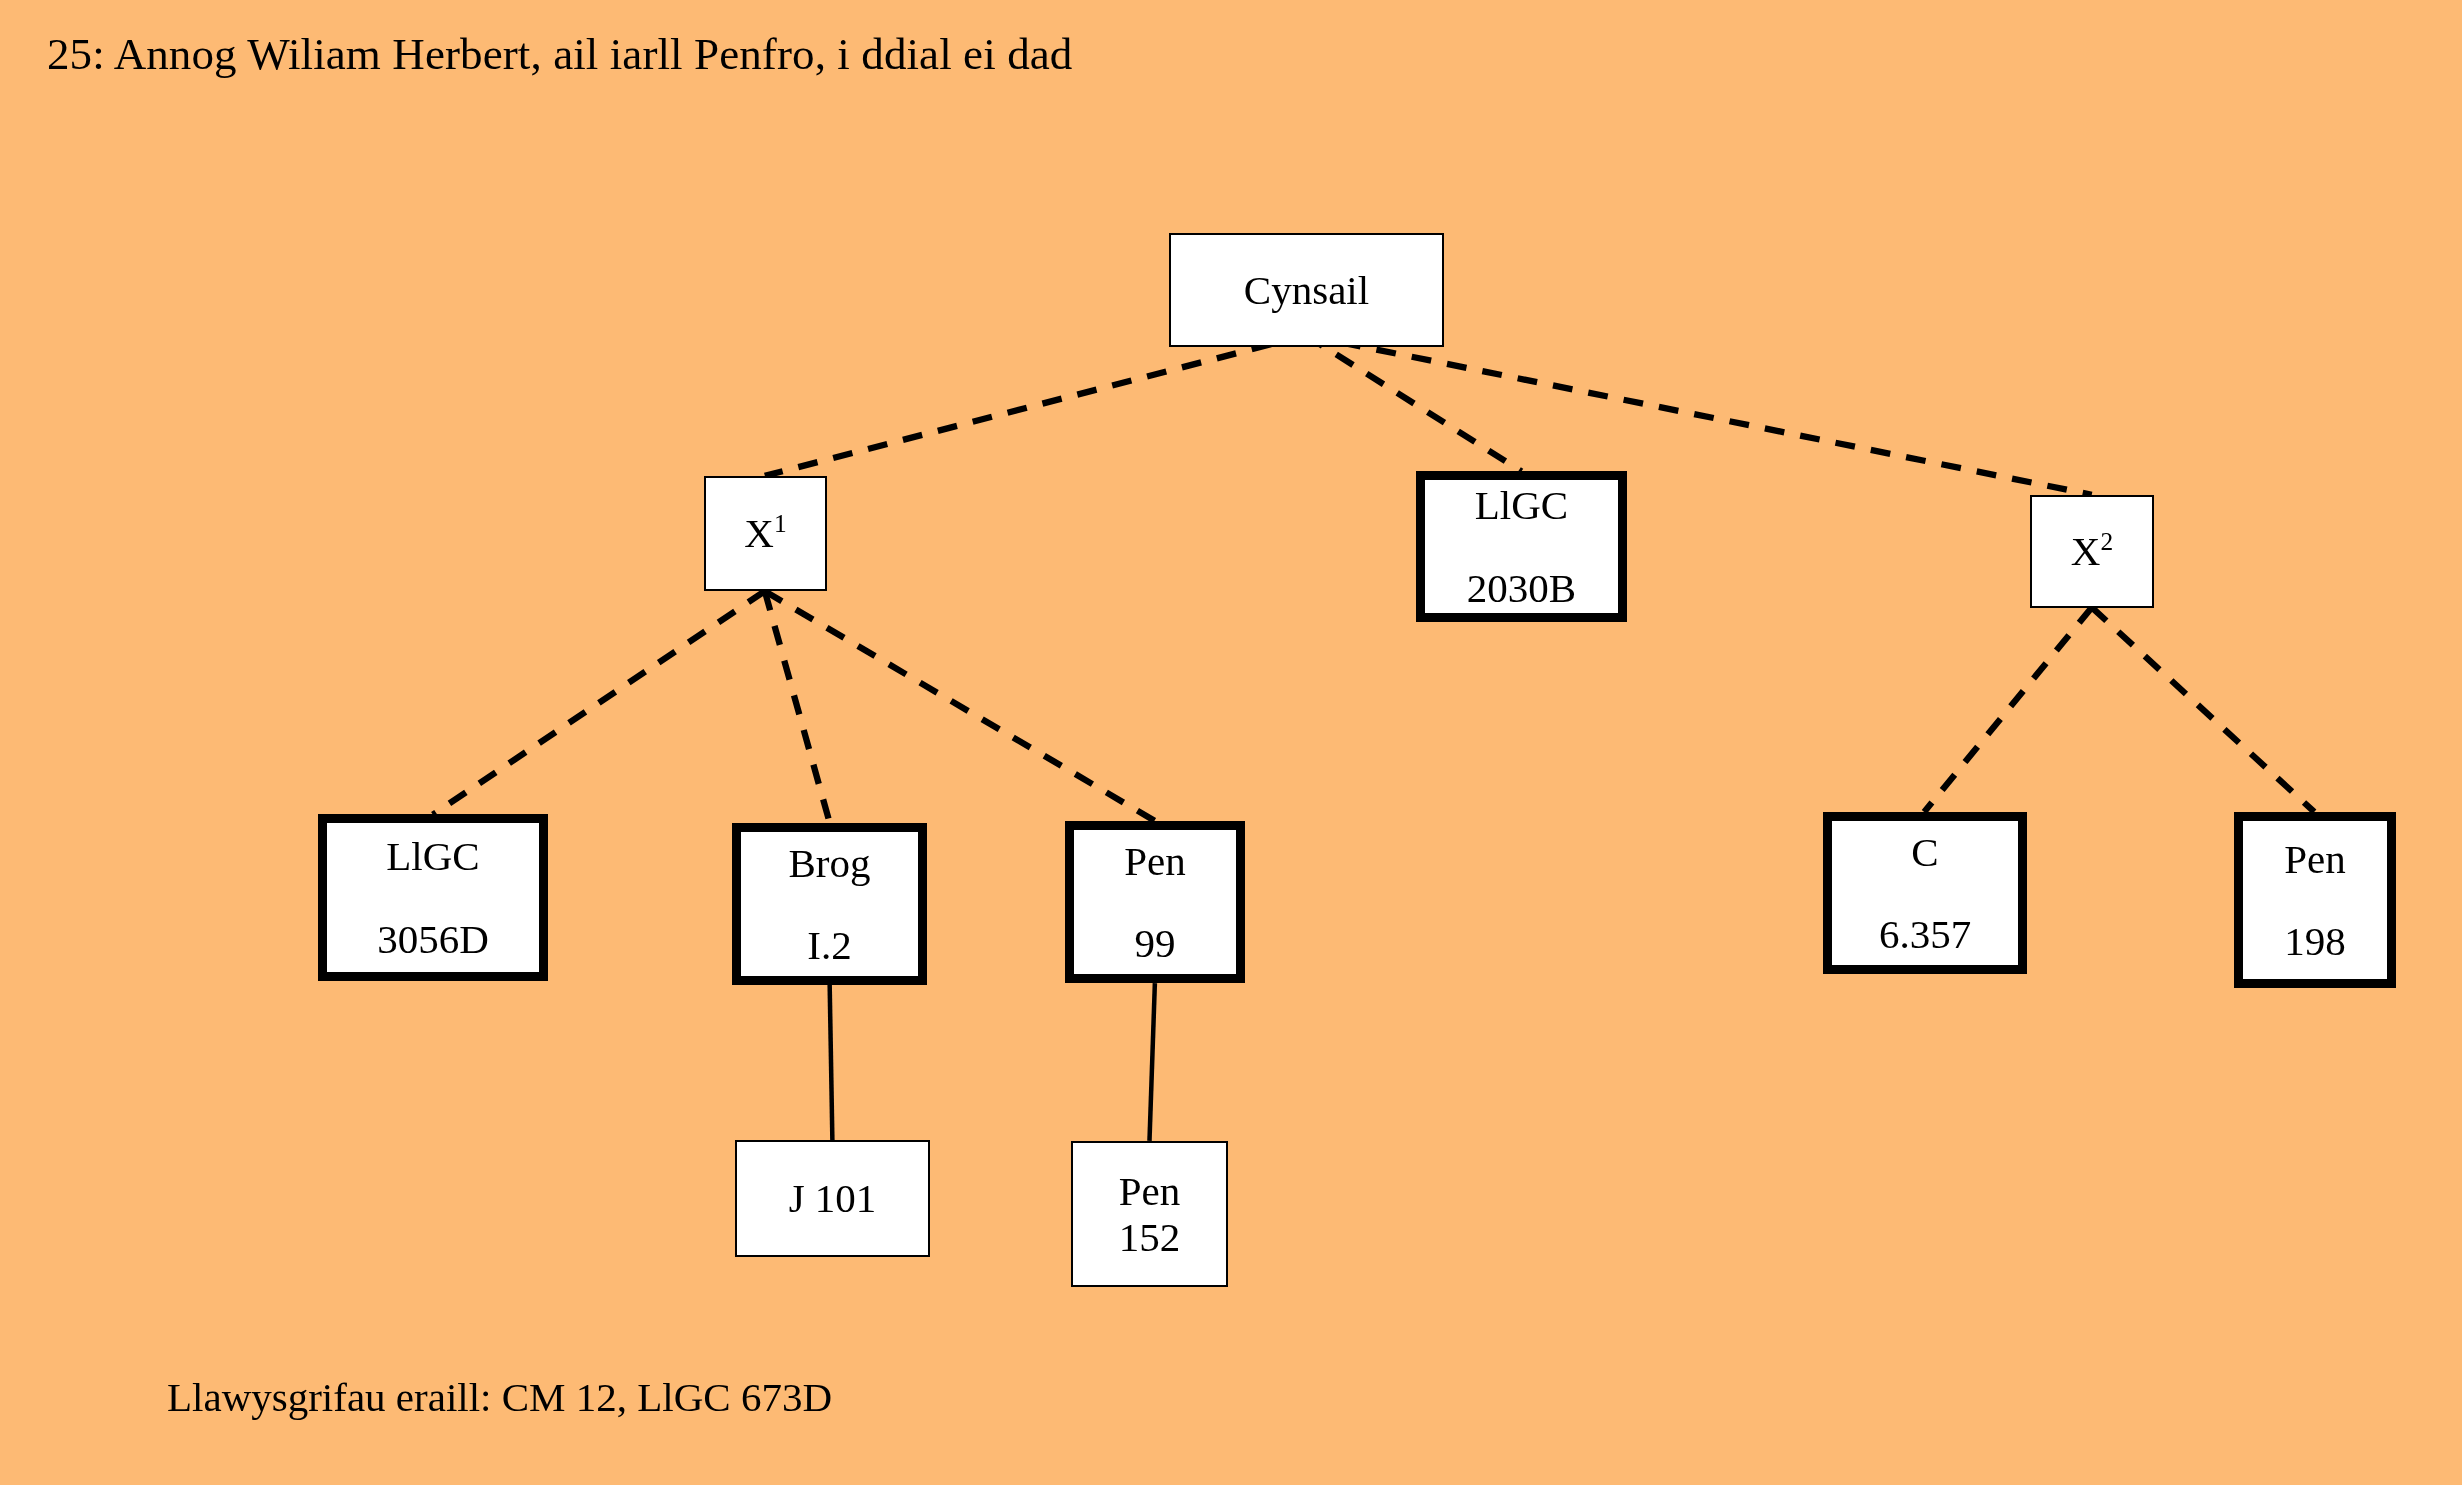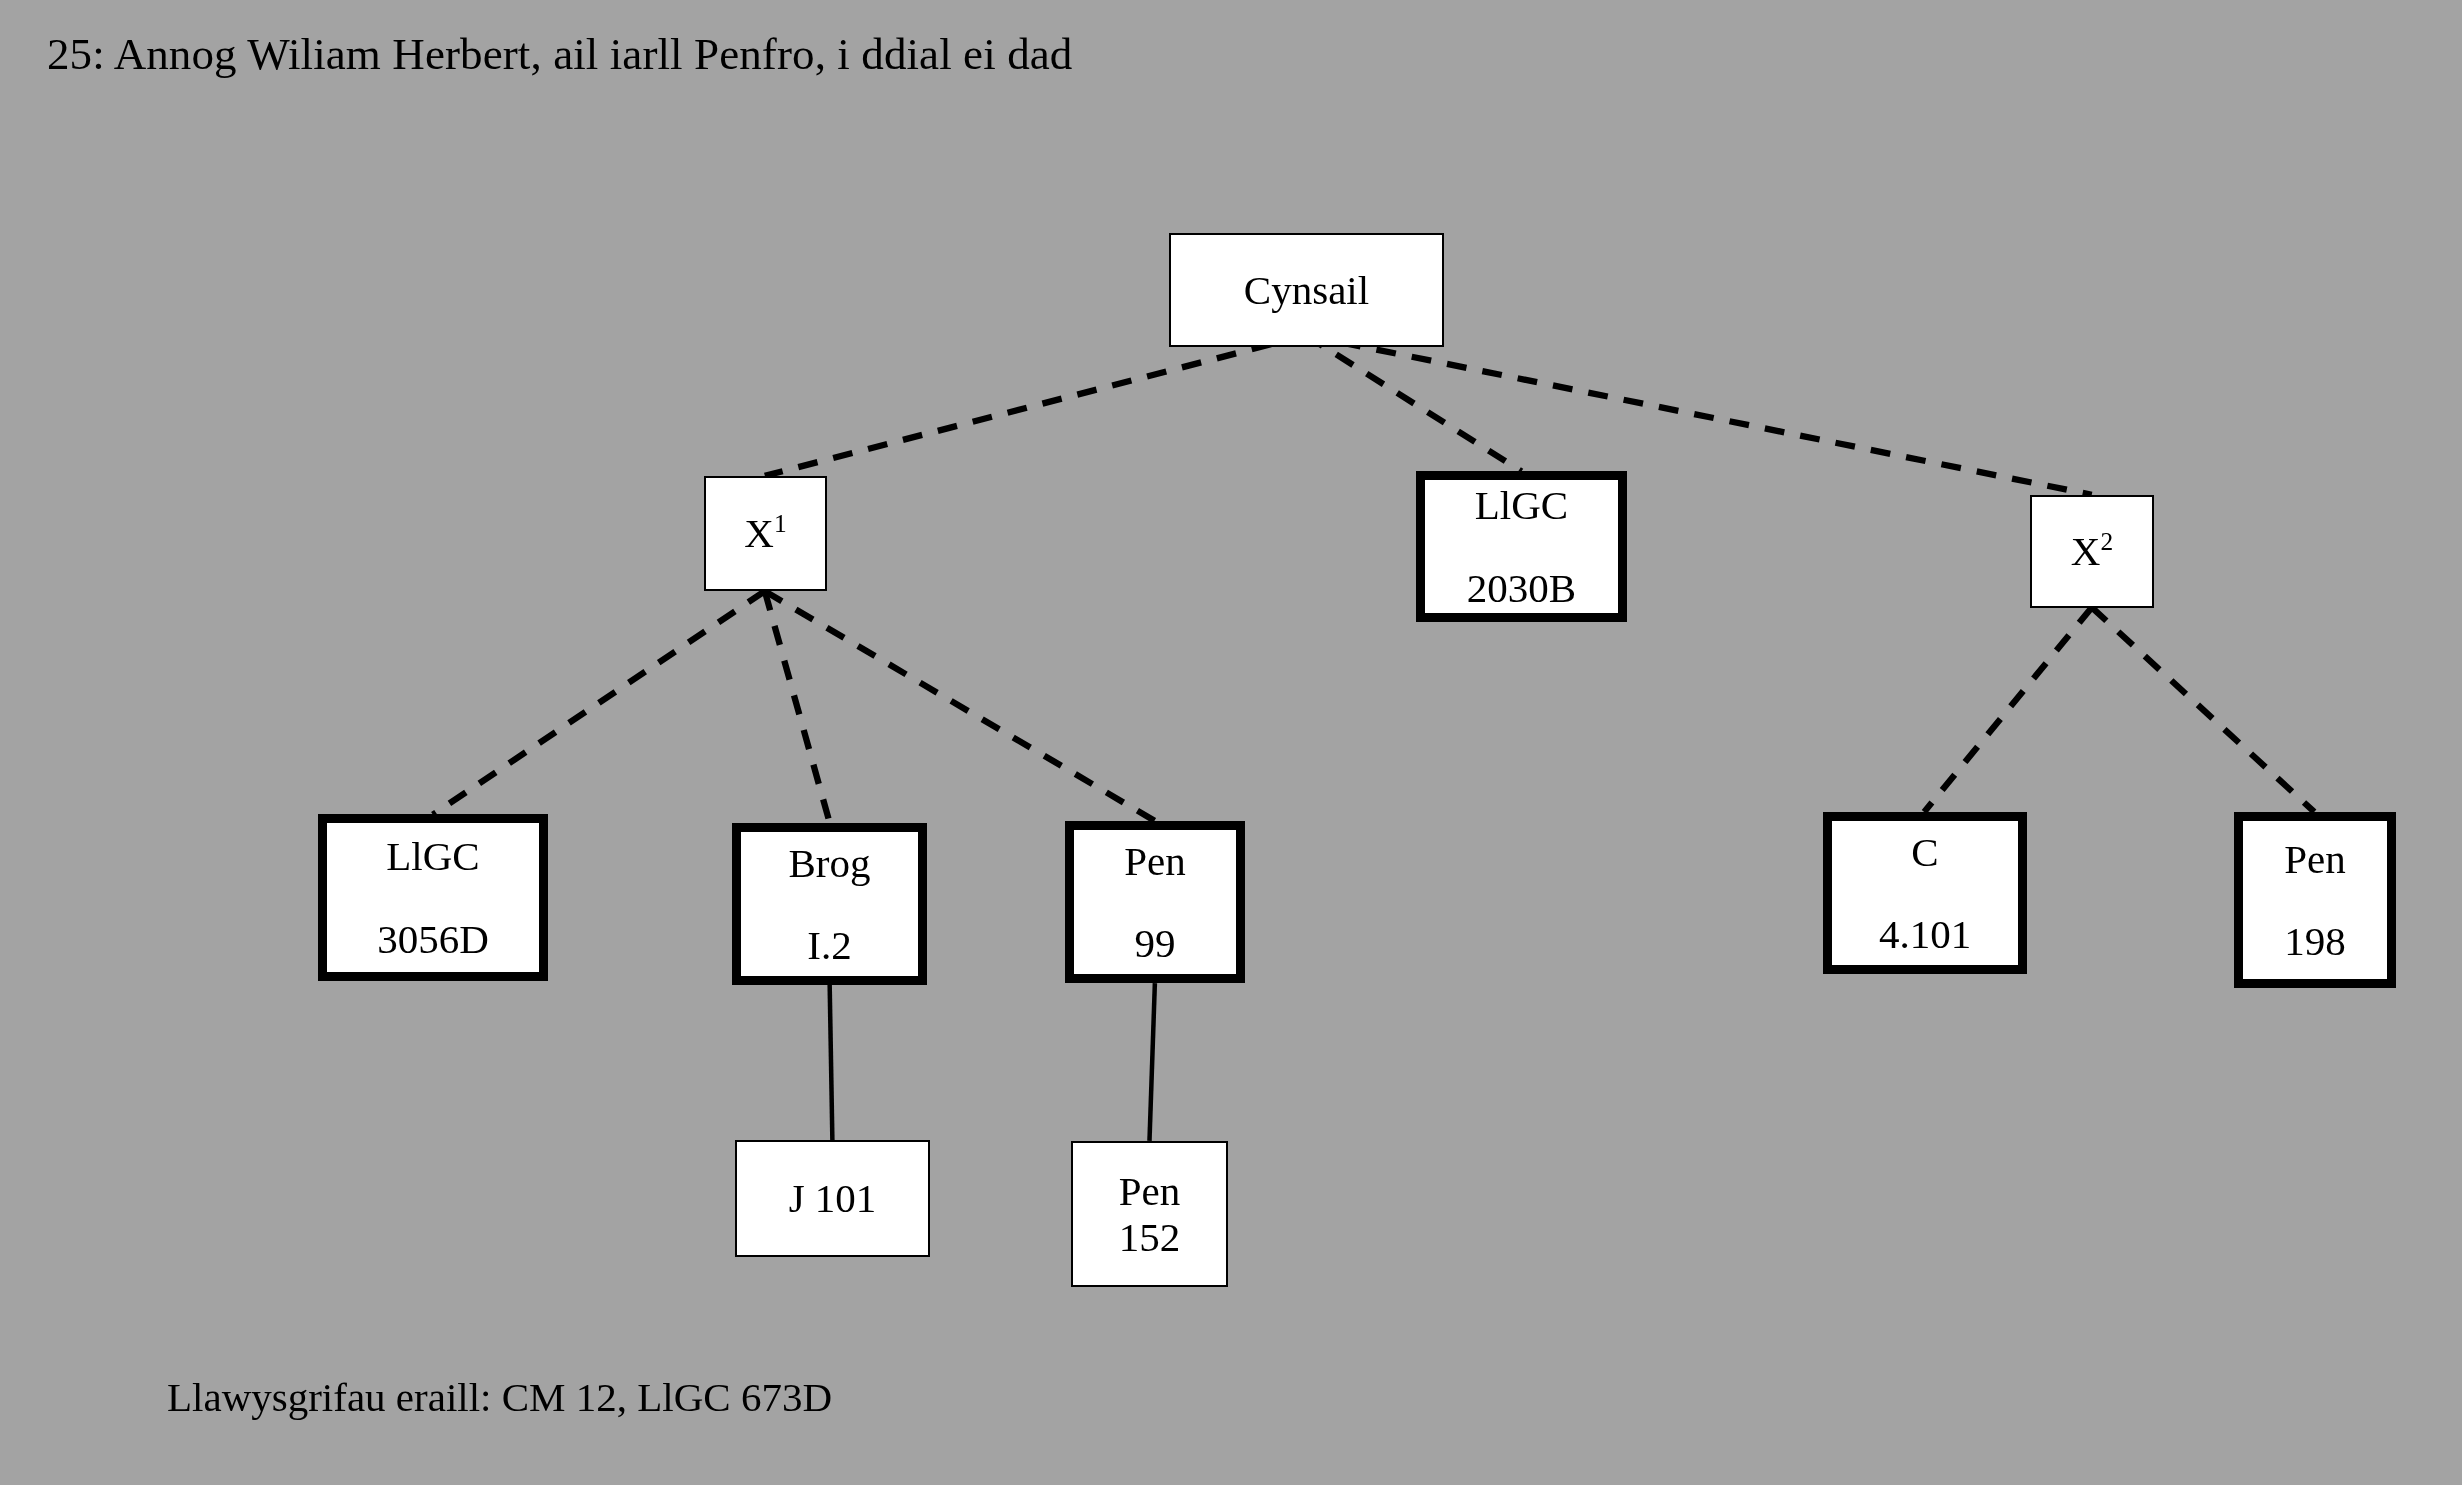--- a/index.html
+++ b/index.html
@@ -8,21 +8,21 @@
     background: #ffffff;
   }
   body {
     font-family: "Liberation Serif", "DejaVu Serif", serif;
     color: #000000;
   }
   #page {
     position: relative;
     width: 2462px;
     height: 1486px;
-    background: #a3a3a3;
+    background: #fdba74;
     overflow: hidden;
   }
   #stemma-svg {
     position: absolute;
     left: 0;
     top: 0;
     width: 2462px;
     height: 1486px;
   }
   .title-text {
@@ -110,21 +110,21 @@
       <div class="node thick" style="left: 732px; top: 823px; width: 195px; height: 162px; text-align: right;">
         <span>Brog</span>
         <span class="line2">I.2</span>
       </div>
       <div class="node thick" style="left: 1065px; top: 821px; width: 180px; height: 162px;">
         <span>Pen</span>
         <span class="line2">99</span>
       </div>
       <div class="node thick" style="left: 1823px; top: 812px; width: 204px; height: 162px;">
         <span>C</span>
-        <span class="line2">4.101</span>
+        <span class="line2">6.357</span>
       </div>
       <div class="node thick" style="left: 2234px; top: 812px; width: 162px; height: 176px;">
         <span>Pen</span>
         <span class="line2">198</span>
       </div>
       <div class="node" style="left: 735px; top: 1140px; width: 195px; height: 117px;">
         <span>J 101</span>
       </div>
       <div class="node" style="left: 1071px; top: 1141px; width: 157px; height: 146px;">
         <span>Pen</span>

